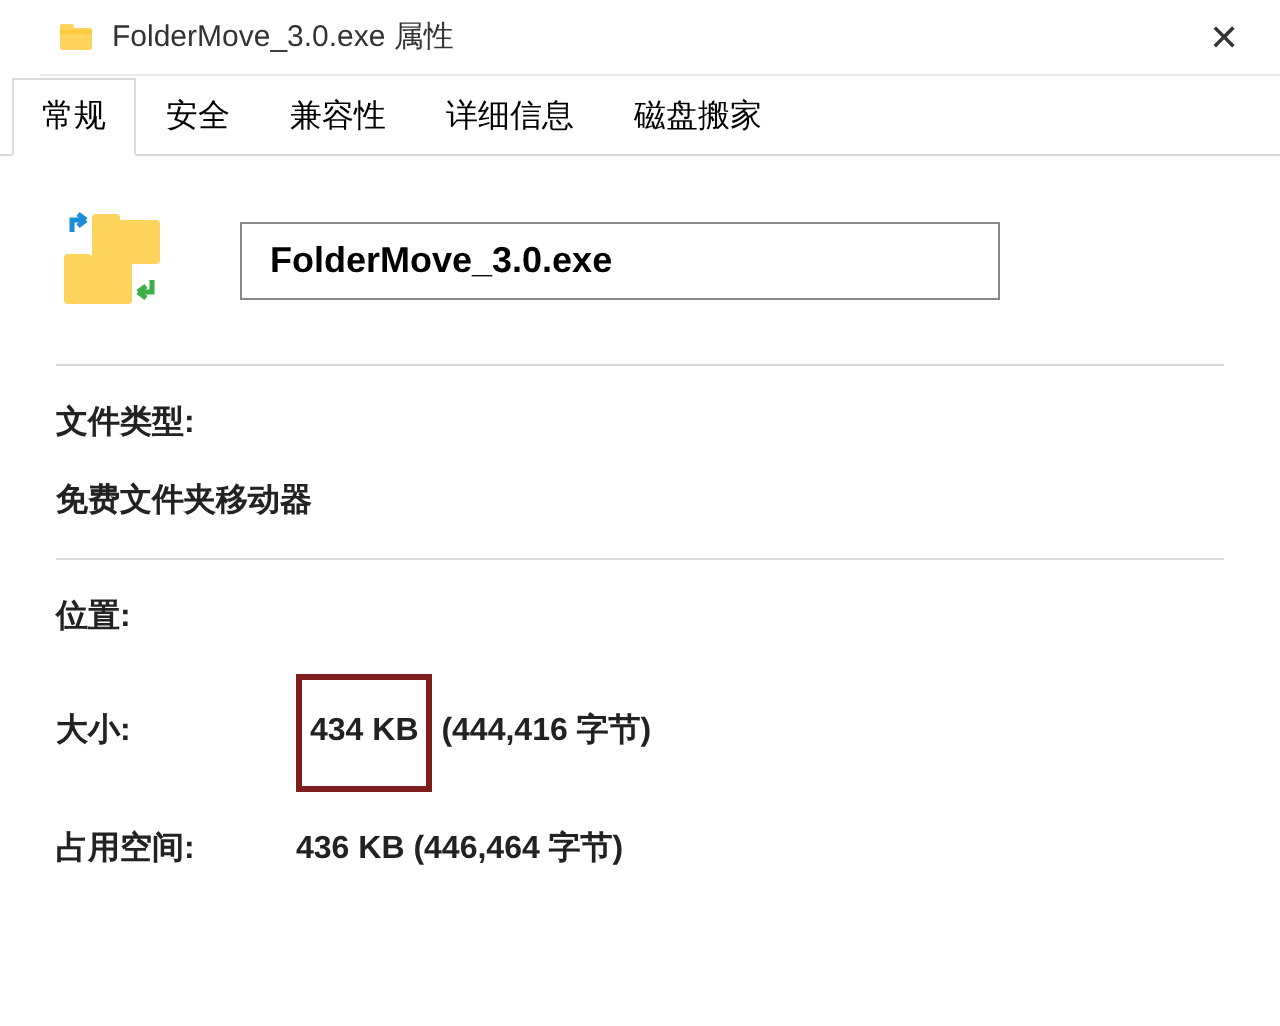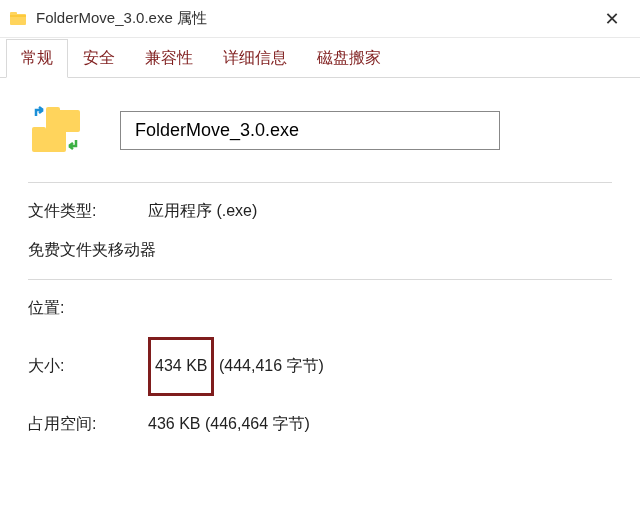--- a/index.html
+++ b/index.html
@@ -1,25 +1,25 @@
 <!DOCTYPE html>
 <html><head>
 <meta charset="utf-8">
 <style>
   * { box-sizing: border-box; margin: 0; padding: 0; }
   html, body { width: 640px; height: 513px; font-family: "Microsoft YaHei", "Segoe UI", sans-serif; background: #fff; overflow: hidden; }
   .window { width: 640px; height: 513px; background: #fff; display: flex; flex-direction: column; }
-  .titlebar { height: 38px; display: flex; align-items: center; padding: 0 8px; border-bottom: 1px solid #e9e9e9; }
+  .titlebar { height: 38px; display: flex; align-items: center; padding: 0 8px; border-bottom: 1px solid #e9e9e9; margin-left: 20px; }
   .titlebar .icon { width: 20px; height: 20px; margin-right: 8px; }
   .titlebar .title { flex: 1; font-size: 15px; color: #333; }
   .titlebar .close { width: 40px; text-align: center; font-size: 18px; color: #333; cursor: pointer; }
   .tabs { display: flex; align-items: flex-end; height: 40px; border-bottom: 1px solid #d9d9d9; padding: 0 6px; gap: 0; }
-  .tab { padding: 8px 14px 8px 14px; font-size: 16px; color: #7f1d1d; cursor: pointer; border: 1px solid transparent; position: relative; top: 1px; }
+  .tab { padding: 8px 14px 8px 14px; font-size: 16px; color: #000000; cursor: pointer; border: 1px solid transparent; position: relative; top: 1px; }
   .tab.active { border: 1px solid #d9d9d9; border-bottom: 1px solid #fff; background: #fff; }
-  .content { flex: 1; padding: 20px 28px 0 28px; }
+  .content { flex: 1; padding: 20px 28px 0 28px; font-weight: bold; }
   .header-row { display: flex; align-items: center; margin: 8px 0 28px 0; }
   .file-icon { width: 56px; height: 48px; position: relative; margin-right: 36px; }
   .filename-box { border: 1px solid #888; padding: 8px 14px; font-size: 18px; width: 380px; }
   hr.sep { border: none; border-top: 1px solid #d9d9d9; margin: 10px 0 18px 0; }
   .row { display: flex; align-items: baseline; margin-bottom: 18px; font-size: 16px; color: #222; }
   .row .label { width: 120px; min-width: 120px; }
   .row .value { flex: 1; }
   .highlight-box { border: 3px solid #7f1d1d; padding: 16px 4px; display: inline-block; line-height: 1.3; }
   .blur-span { filter: blur(4px); -webkit-filter: blur(4px); color: #888; display:inline-block; }
 </style>
@@ -68,21 +68,20 @@
       </div>
       <div class="filename-box">
         <span>FolderMove_3.0.exe</span>
       </div>
     </div>
 
     <hr class="sep">
 
     <div class="row">
       <span class="label">文件类型:</span>
-      <span class="value">应用程序 (.exe)</span>
     </div>
 
     <div class="row">
       <span class="value">免费文件夹移动器</span>
     </div>
 
     <hr class="sep">
 
     <div class="row">
       <span class="label">位置:</span>

